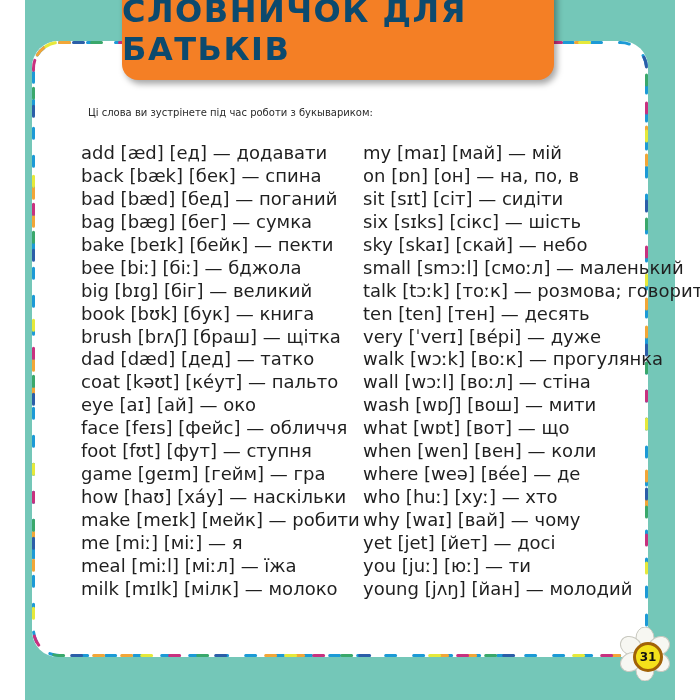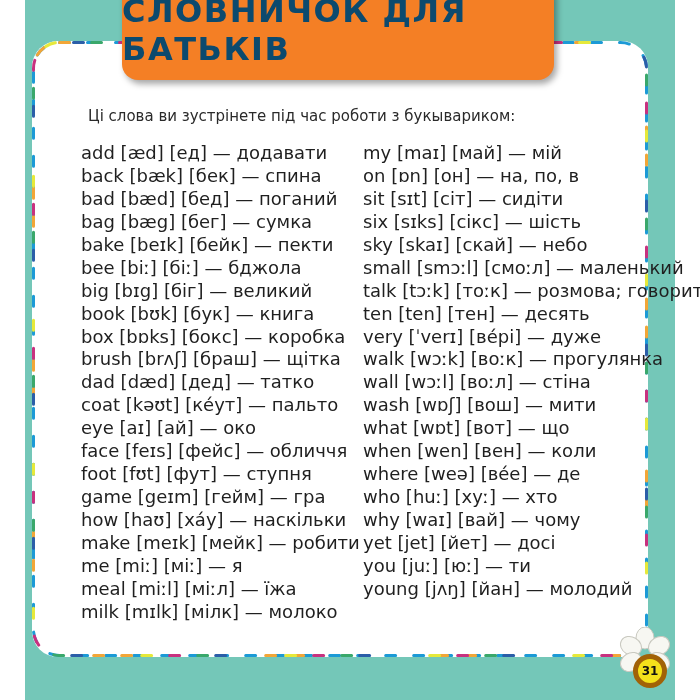--- a/index.html
+++ b/index.html
@@ -25,40 +25,39 @@
     background: #f47f25; border-radius: 0 0 16px 16px;
     box-shadow: 3px 4px 6px rgba(0,0,0,0.35);
     display: flex; align-items: flex-end; justify-content: center;
     padding-bottom: 12px; box-sizing: border-box;
   }
   .header-title {
     color: #0c4a6e; font-weight: bold; font-size: 32px; letter-spacing: 1.5px;
     font-family: "DejaVu Sans", sans-serif;
   }
   .intro {
-    position: absolute; left: 88px; top: 107px; font-size: 15px; color: #2a2a2a;
+    position: absolute; left: 88px; top: 107px; font-size: 10px; color: #2a2a2a;
     font-family: "DejaVu Sans", sans-serif;
   }
   .col {
     position: absolute; top: 142px;
     font-family: "DejaVu Sans", sans-serif; font-size: 18px; color: #1f1f1f;
   }
   .col-left { left: 81px; }
   .col-right { left: 363px; }
   .entry { height: 22.95px; line-height: 22.95px; white-space: nowrap; }
   .badge {
     position: absolute; left: 618px; top: 627px; width: 54px; height: 54px;
   }
   .badge-num {
     position: absolute; left: 633px; top: 642px; width: 24px; height: 24px;
-    border-radius: 50%; background: #f4e11b; border: 5px solid #a16207;
+    border-radius: 50%; background: #f4e11b; border: 3px solid #a16207;
     display: flex; align-items: center; justify-content: center;
     font-weight: bold; font-size: 12px; color: #111;
     font-family: "DejaVu Sans", sans-serif;
-    margin-top: 12px;
   }
 </style>
 </head>
 <body>
 
 <div class="teal-bg"></div>
 <div class="card"></div>
 
 <svg class="card-border" width="616" height="616" viewBox="0 0 616 616">
   <g fill="none" stroke-width="3" stroke-linecap="round">
@@ -79,21 +78,20 @@
 
 <div class="col col-left">
   <div class="entry">add [æd] [ед] — додавати</div>
   <div class="entry">back [bæk] [бек] — спина</div>
   <div class="entry">bad [bæd] [бед] — поганий</div>
   <div class="entry">bag [bæg] [бег] — сумка</div>
   <div class="entry">bake [beɪk] [бейк] — пекти</div>
   <div class="entry">bee [biː] [біː] — бджола</div>
   <div class="entry">big [bɪg] [біг] — великий</div>
   <div class="entry">book [bʊk] [бук] — книга</div>
-  <div class="entry">box [bɒks] [бокс] — коробка</div>
   <div class="entry">brush [brʌʃ] [браш] — щітка</div>
   <div class="entry">dad [dæd] [дед] — татко</div>
   <div class="entry">coat [kəʊt] [ке́ут] — пальто</div>
   <div class="entry">eye [aɪ] [ай] — око</div>
   <div class="entry">face [feɪs] [фейс] — обличчя</div>
   <div class="entry">foot [fʊt] [фут] — ступня</div>
   <div class="entry">game [geɪm] [гейм] — гра</div>
   <div class="entry">how [haʊ] [ха́у] — наскільки</div>
   <div class="entry">make [meɪk] [мейк] — робити</div>
   <div class="entry">me [miː] [міː] — я</div>

